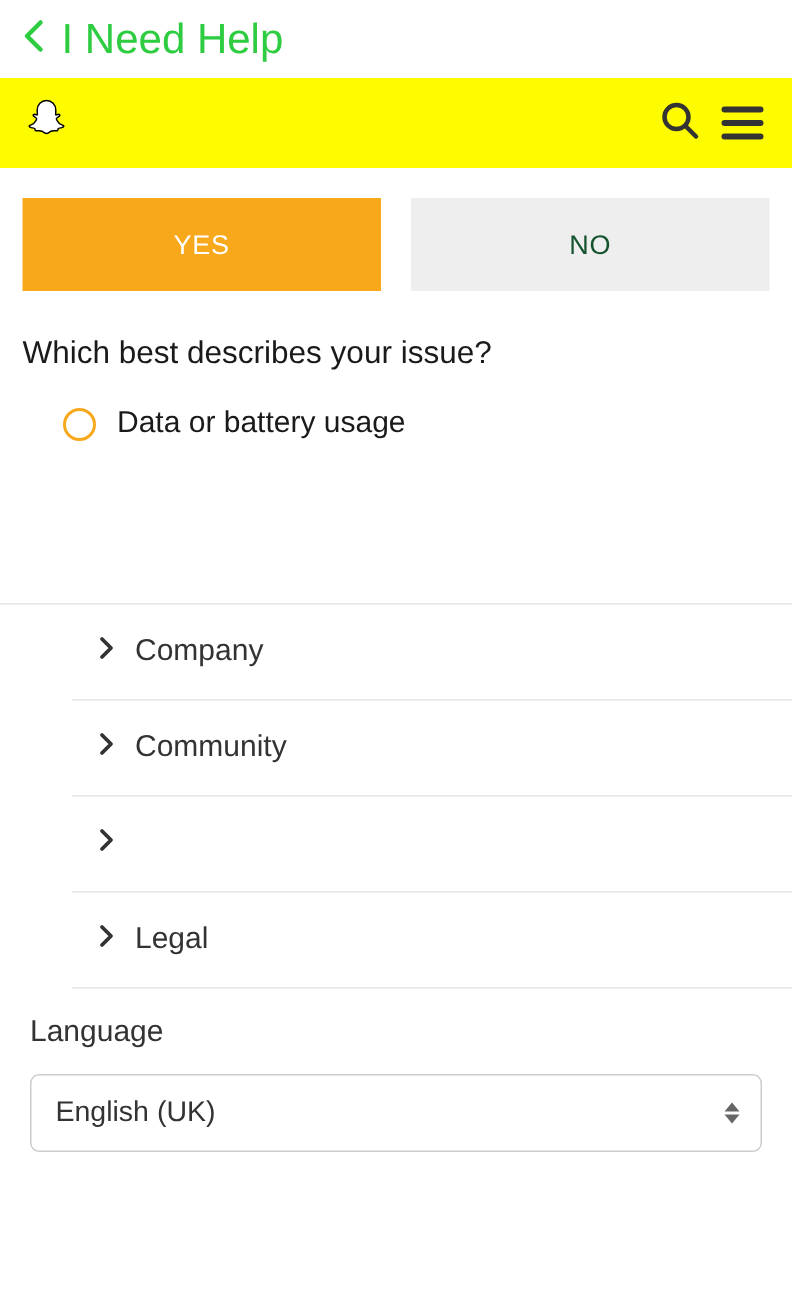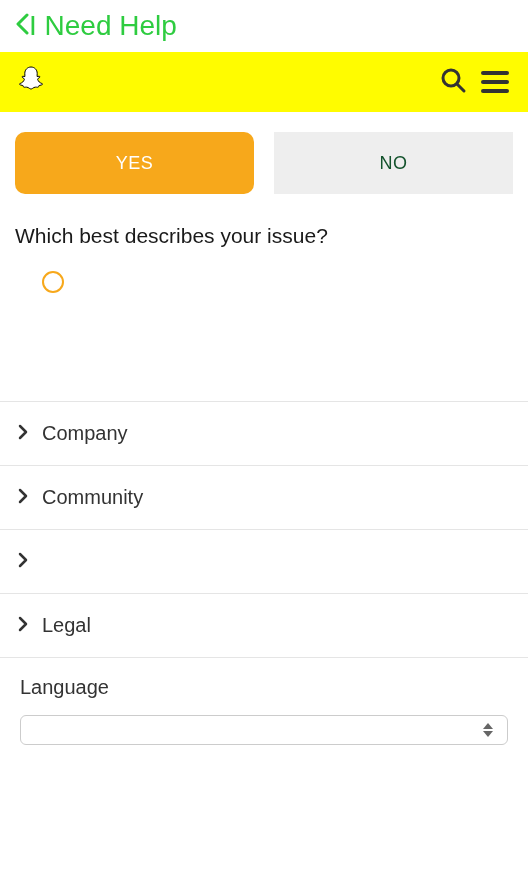--- a/index.html
+++ b/index.html
@@ -9,20 +9,21 @@
       font-family: -apple-system, BlinkMacSystemFont, "Segoe UI", Helvetica, Arial, sans-serif;
     }
     body {
       background: #fff;
       width: 528px;
     }
     .top-bar {
       display: flex;
       align-items: center;
       padding: 10px 15px;
+      gap: 12px;
     }
     .back-chevron svg {
       width: 14px;
       height: 22px;
     }
     .page-title {
       color: #2ecc40;
       font-size: 28px;
       font-weight: 400;
     }
@@ -68,21 +69,20 @@
       height: 62px;
       border: none;
       font-size: 18px;
       font-weight: 400;
       letter-spacing: 0.5px;
       cursor: pointer;
     }
     .yes-btn {
       background: #f7a81b;
       color: #fff;
-      border-radius: 10px;
     }
     .no-btn {
       background: #eeeeee;
       color: #14532d;
     }
     .question {
       padding: 15px;
       font-size: 21px;
       color: #1a1a1a;
     }
@@ -112,20 +112,21 @@
       margin-top: 60px;
     }
     .footer-row {
       display: flex;
       align-items: center;
       gap: 14px;
       padding: 20px 18px;
       border-bottom: 1px solid #e5e5e5;
       font-size: 20px;
       color: #333;
+      margin-left: 48px;
     }
     .footer-chevron svg {
       width: 10px;
       height: 16px;
     }
     .lang-section {
       padding: 18px 20px 30px;
     }
     .lang-label {
       font-size: 20px;
@@ -197,20 +198,21 @@
 <div class="button-row">
   <button class="choice-btn yes-btn">YES</button>
   <button class="choice-btn no-btn">NO</button>
 </div>
 
 <div class="question">Which best describes your issue?</div>
 
 <div class="options">
   <div class="option-row">
     <div class="radio-circle"></div>
+    <span>Data or battery usage</span>
   </div>
 </div>
 
 <div class="footer">
   <div class="footer-row">
     <div class="footer-chevron">
       <svg viewBox="0 0 10 16">
           <path d="M2 2 L8 8 L2 14" stroke="#333" stroke-width="2.5" fill="none" stroke-linecap="round" stroke-linejoin="round"></path>
         </svg>
     </div>
@@ -236,19 +238,20 @@
       <svg viewBox="0 0 10 16">
           <path d="M2 2 L8 8 L2 14" stroke="#333" stroke-width="2.5" fill="none" stroke-linecap="round" stroke-linejoin="round"></path>
         </svg>
     </div>
     <span>Legal</span>
   </div>
 
   <div class="lang-section">
     <div class="lang-label">Language</div>
     <div class="lang-select-wrap">
+      <span>English (UK)</span>
       <div class="sort-arrows">
         <div class="tri up"></div>
         <div class="tri down"></div>
       </div>
     </div>
   </div>
 </div>
 
 </body></html>

